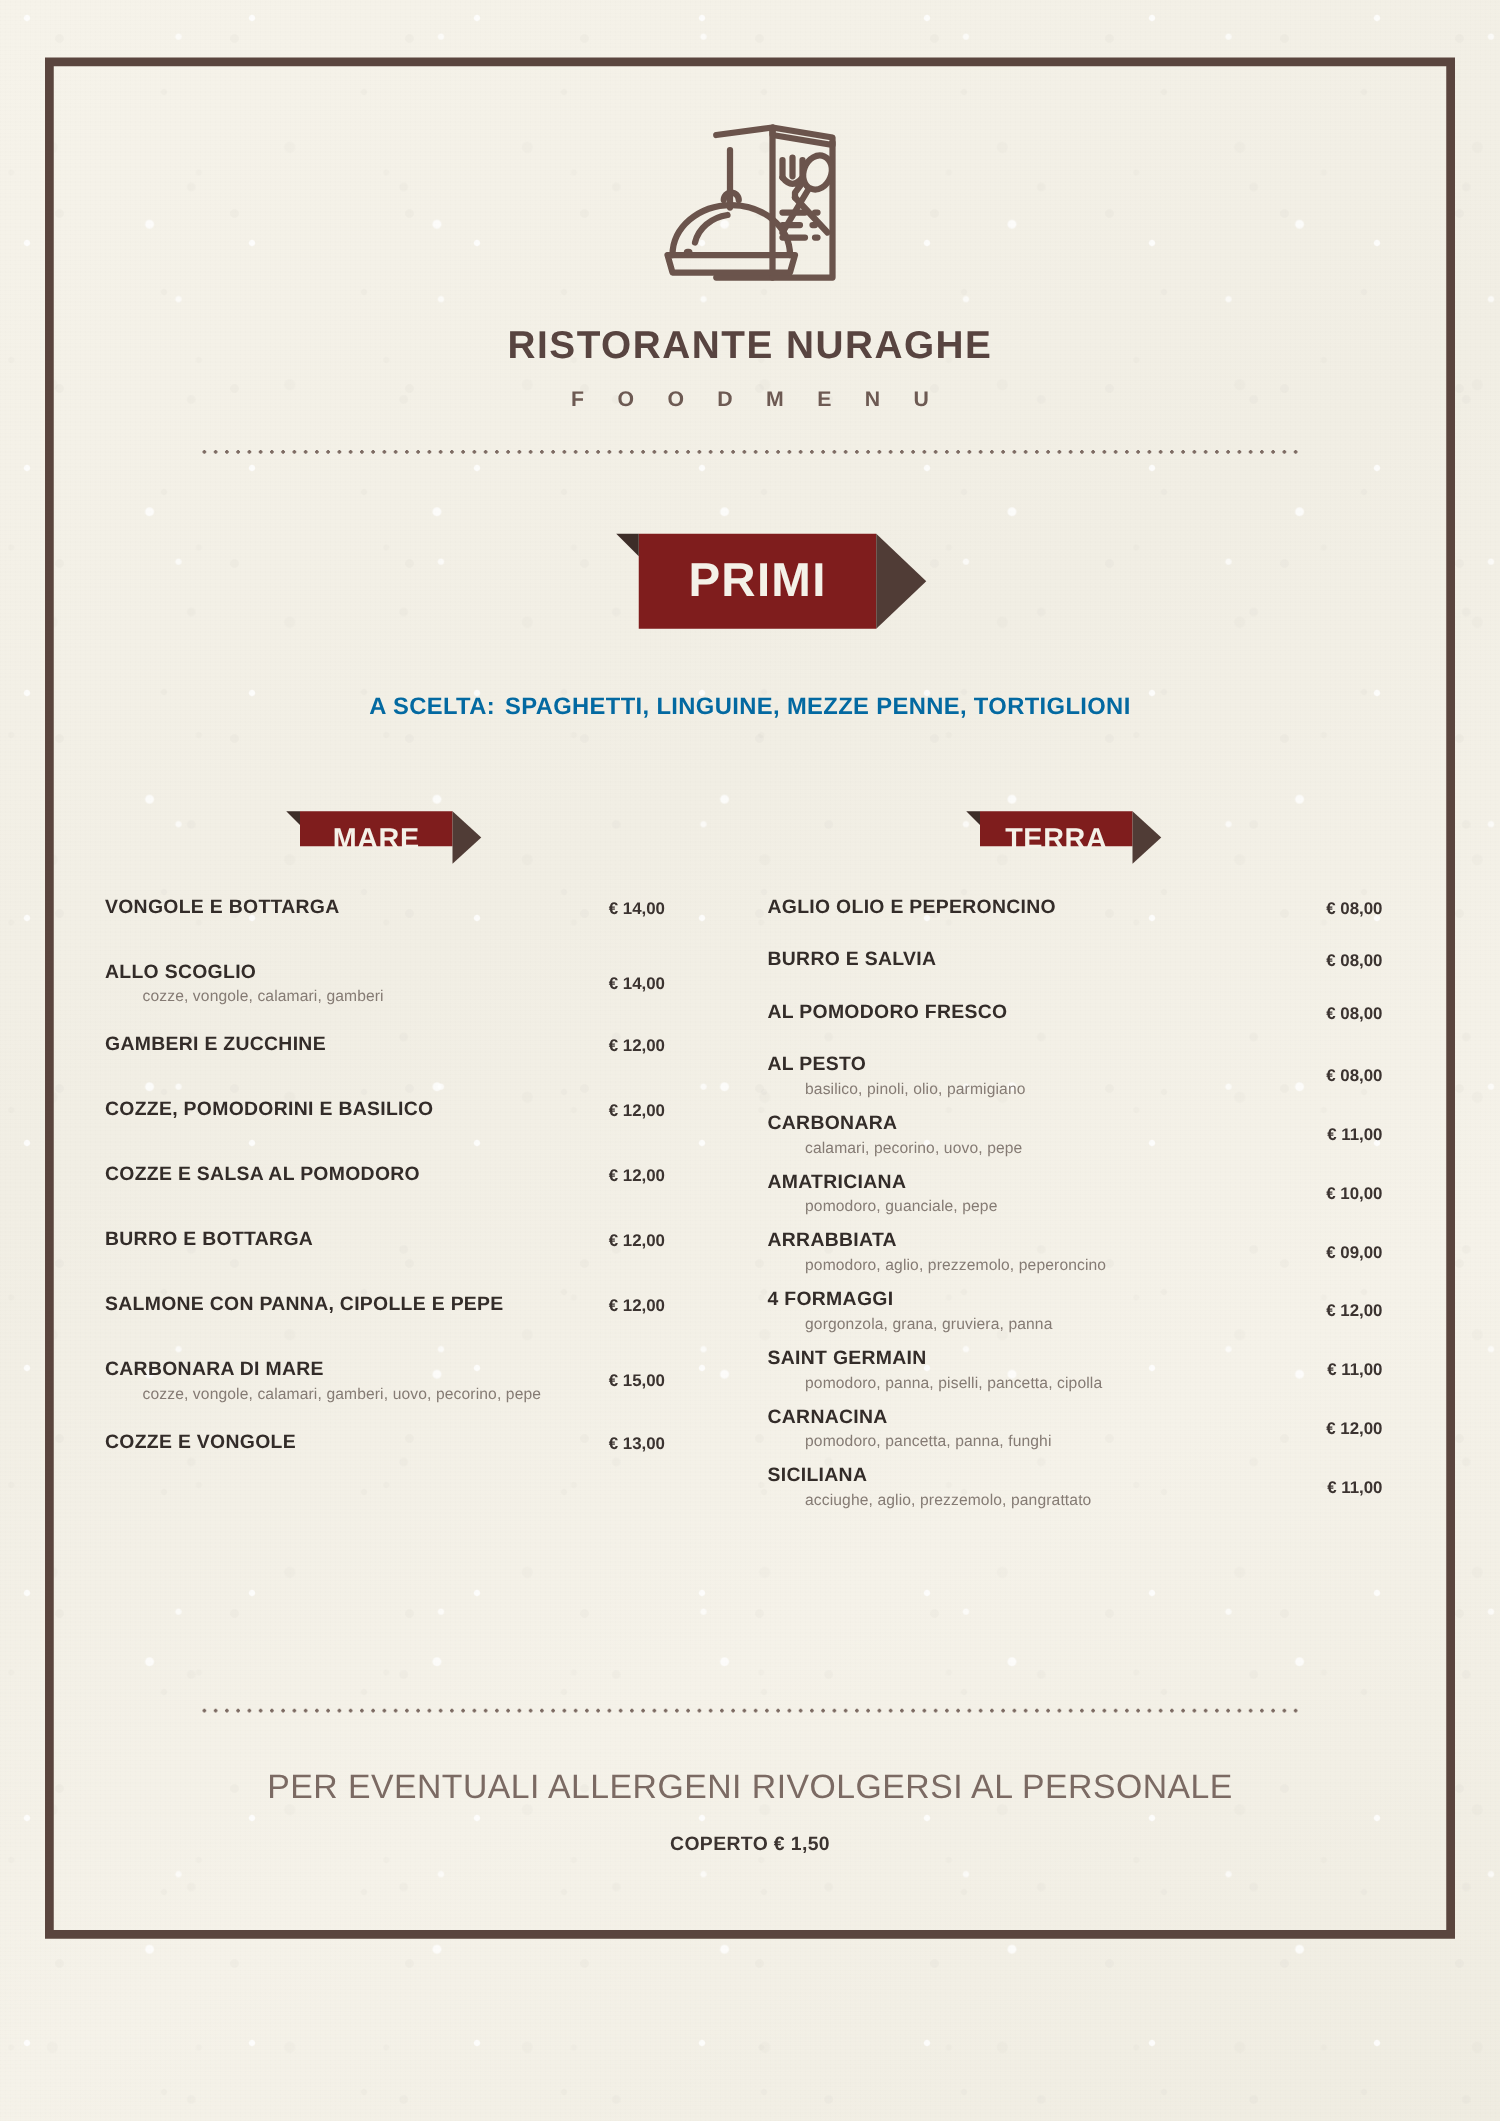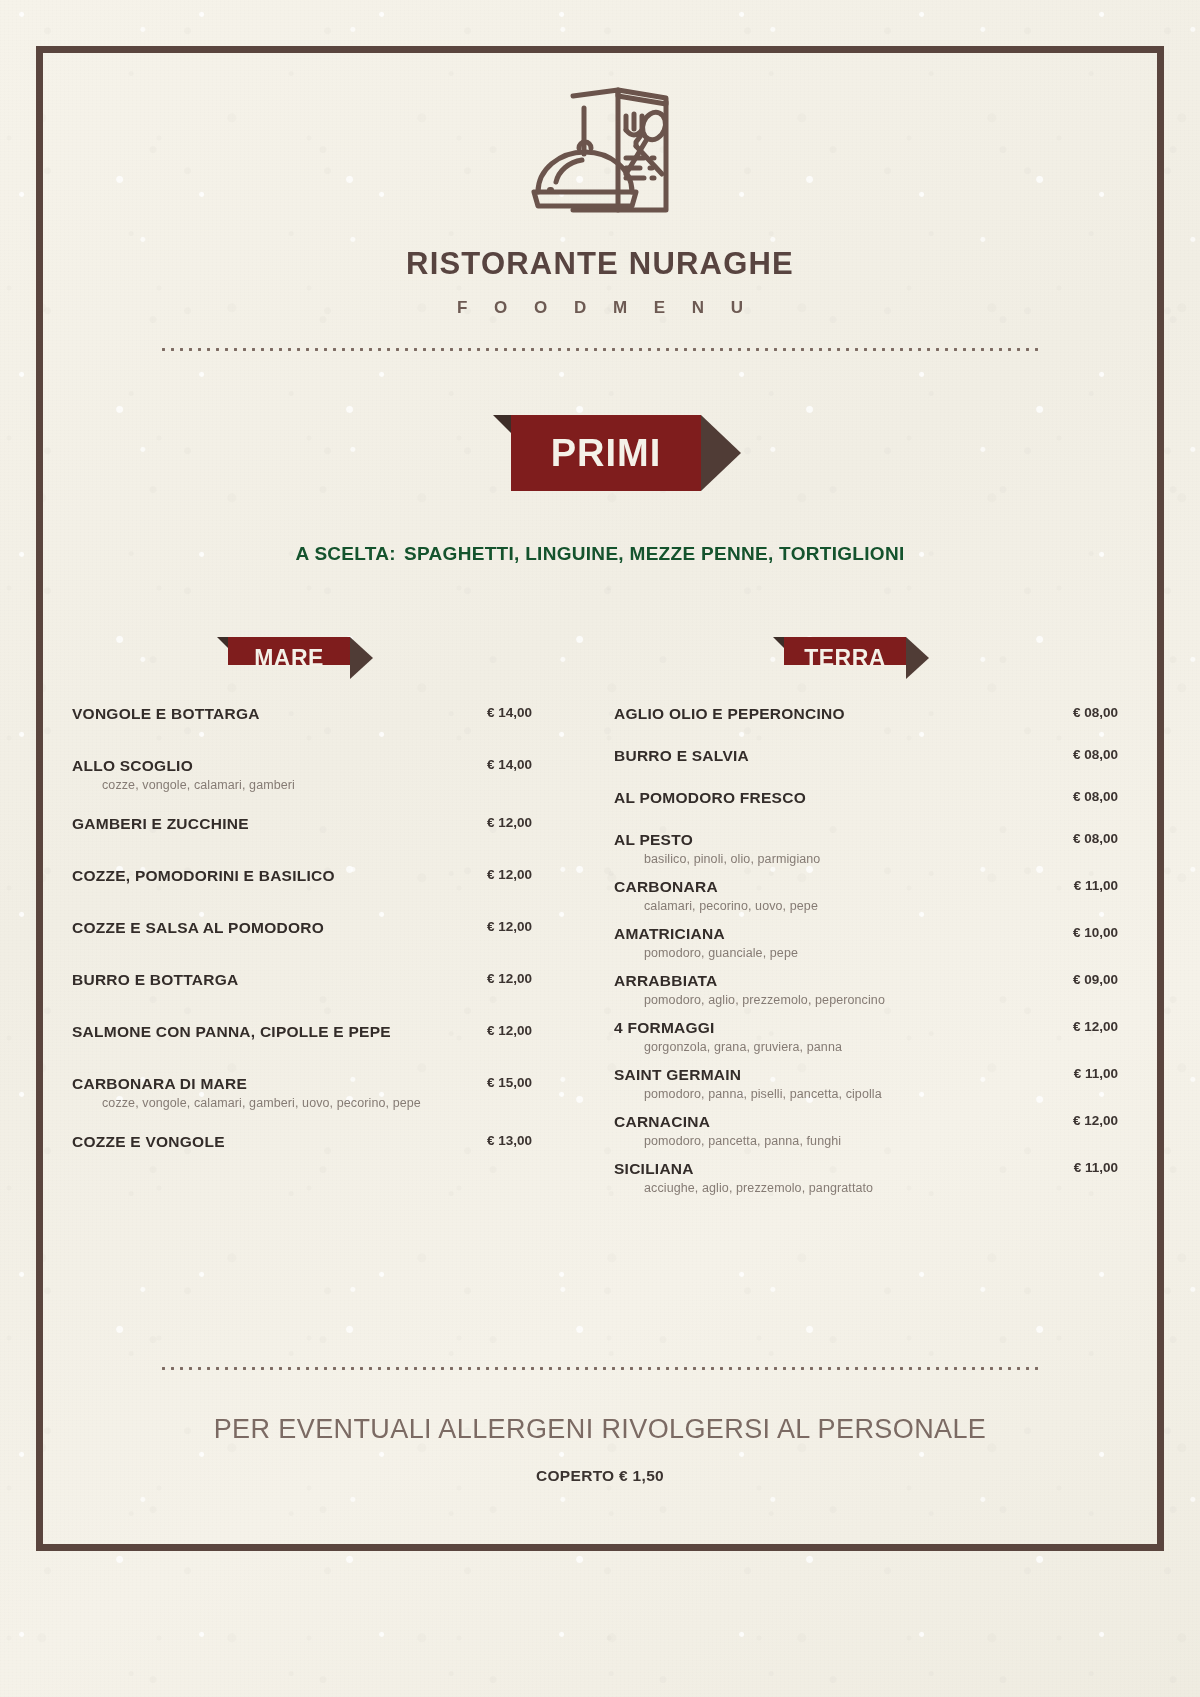--- a/index.html
+++ b/index.html
@@ -51,21 +51,21 @@
     height: 1505px;
     border: 7px solid #5a453e;
   }
 
   .sheet {
     position: absolute;
     left: 36px;
     top: 46px;
     width: 1128px;
     height: 1505px;
-    padding: 0;
+    padding: 12px;
   }
 
   
   .logo-wrap {
     width: 100%;
     display: flex;
     justify-content: center;
     padding-top: 36px;
   }
   .logo-wrap svg { display: block; }
@@ -143,21 +143,21 @@
     border-top: 38px solid transparent;
     border-bottom: 38px solid transparent;
     border-left: 40px solid #503c36;
   }
 
   .a-scelta {
     text-align: center;
     margin-top: 52px;
     font-size: 19px;
     font-weight: bold;
-    color: #14532d;
+    color: #0369a1;
     letter-spacing: .3px;
   }
   .a-scelta .lead { margin-right: 8px; }
 
   
   .cols {
     display: flex;
     margin-top: 72px;
     padding: 0 0 0 0;
   }
@@ -187,21 +187,21 @@
     border-left: 23px solid #503c36;
   }
 
   
   .items { margin-top: 40px; }
   .items.left  { padding: 0 68px 0 36px; }
   .items.right { padding: 0 46px 0 14px; }
 
   .item {
     display: flex;
-    align-items: flex-start;
+    align-items: center;
     justify-content: space-between;
   }
   .item-main { flex: 1 1 auto; min-width: 0; }
   .item-name {
     font-size: 15.5px;
     font-weight: bold;
     color: #332c29;
     letter-spacing: .25px;
     white-space: nowrap;
   }

